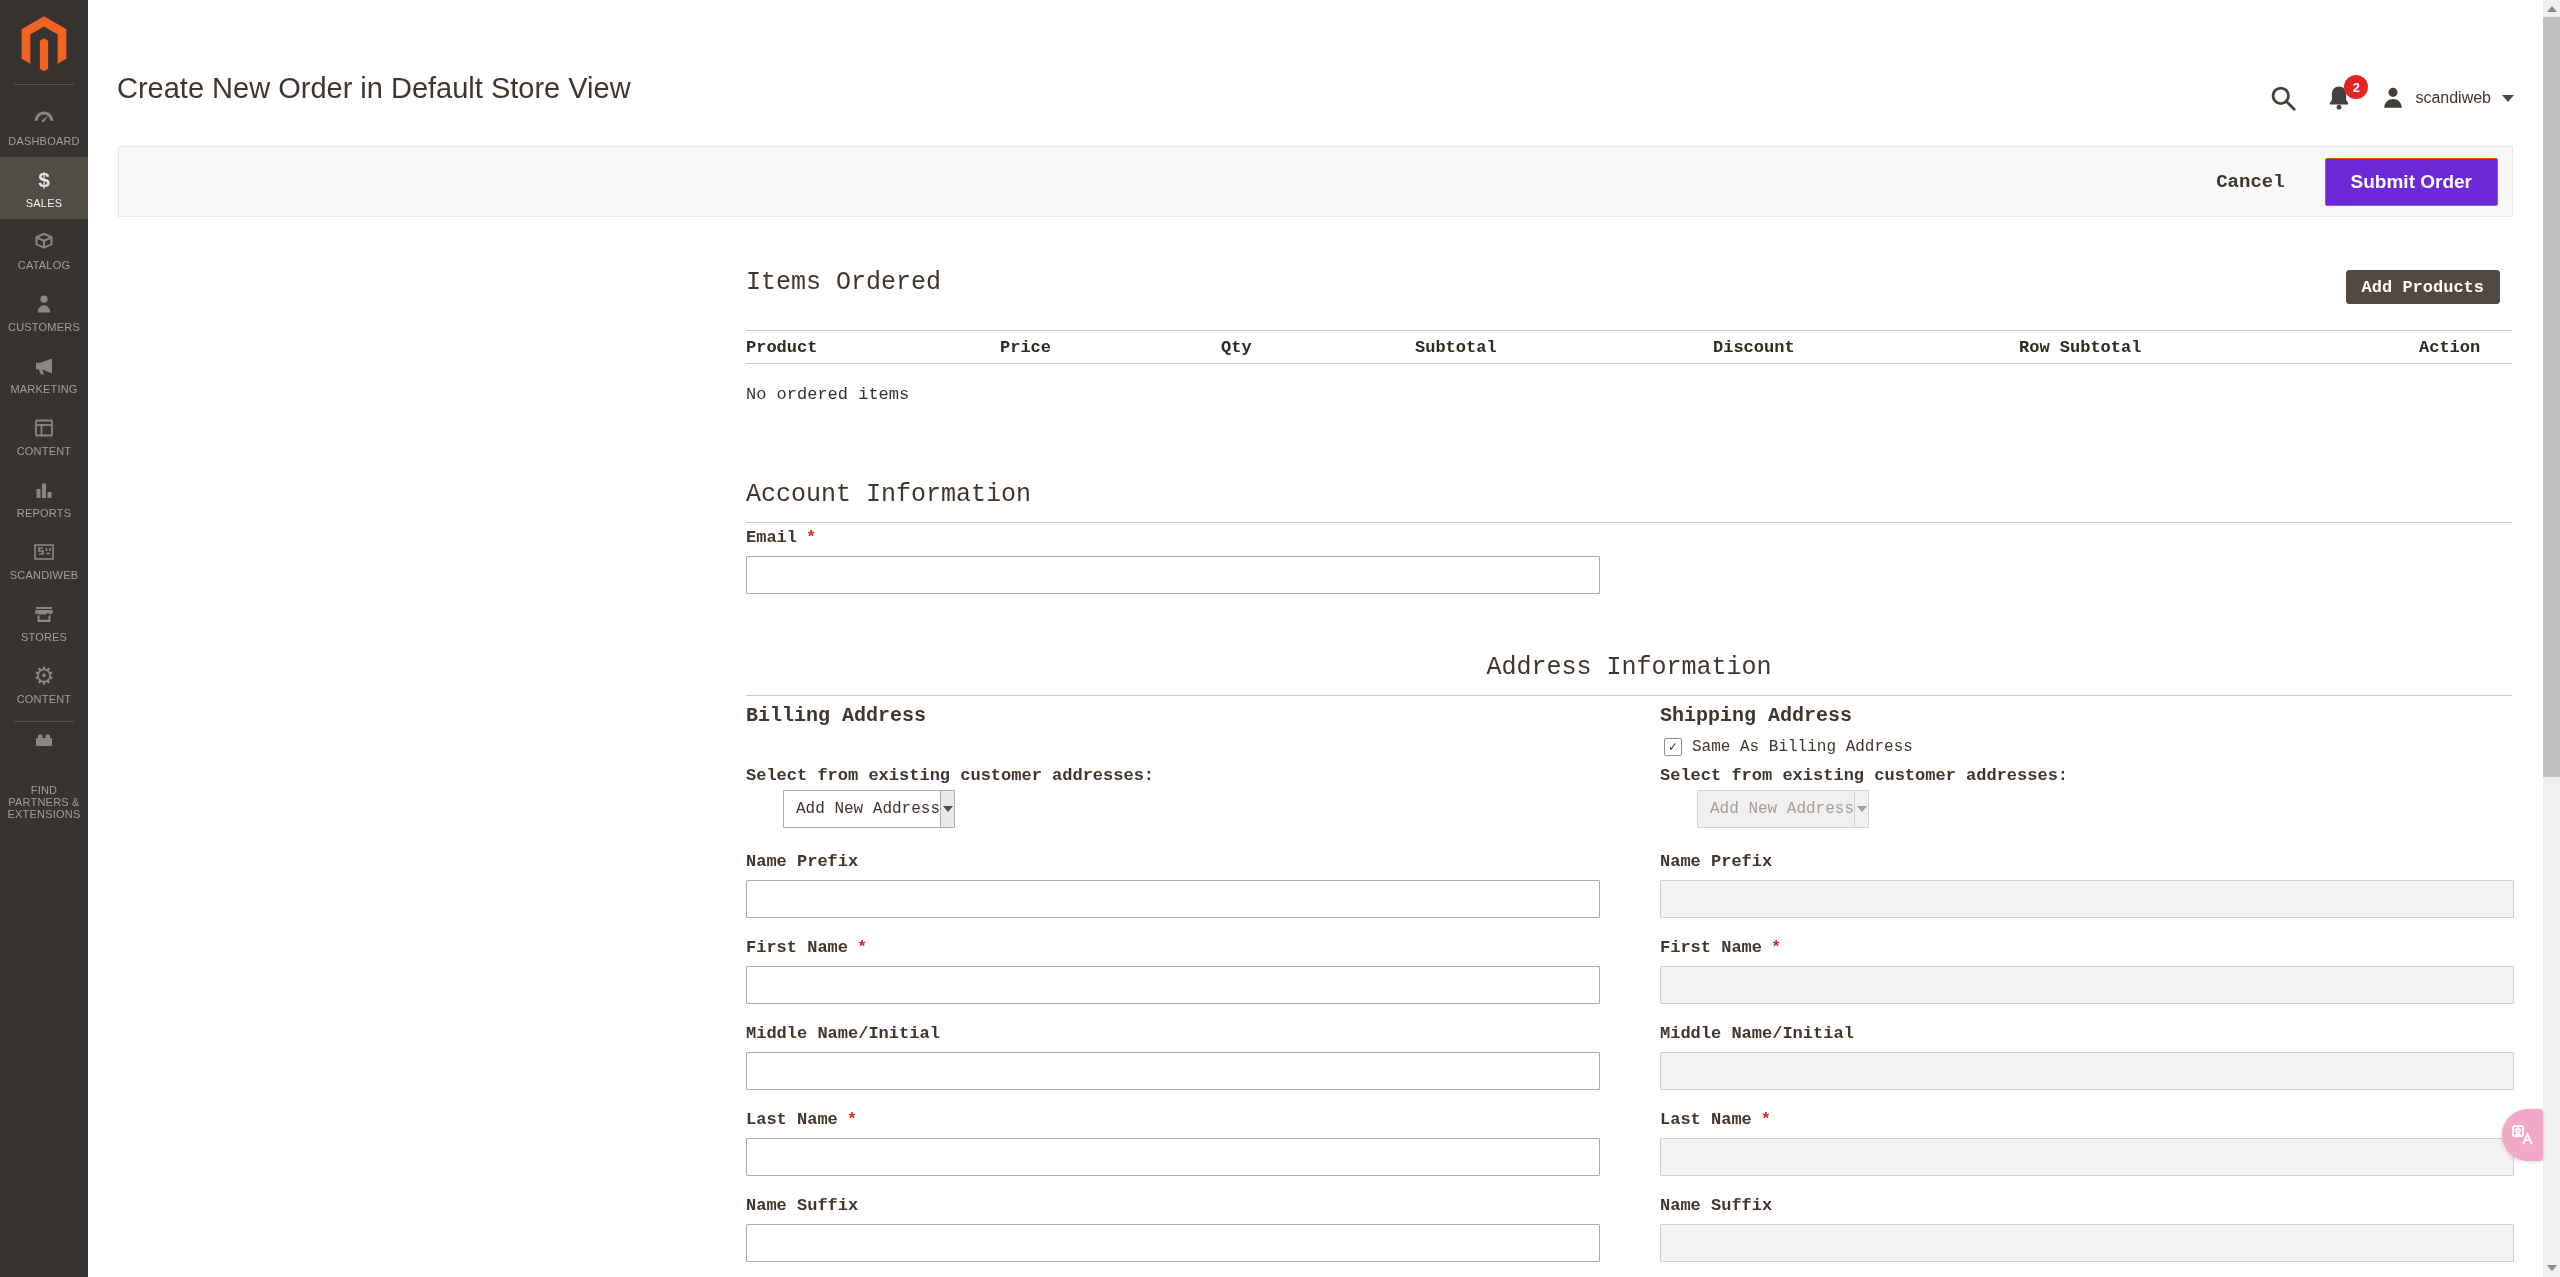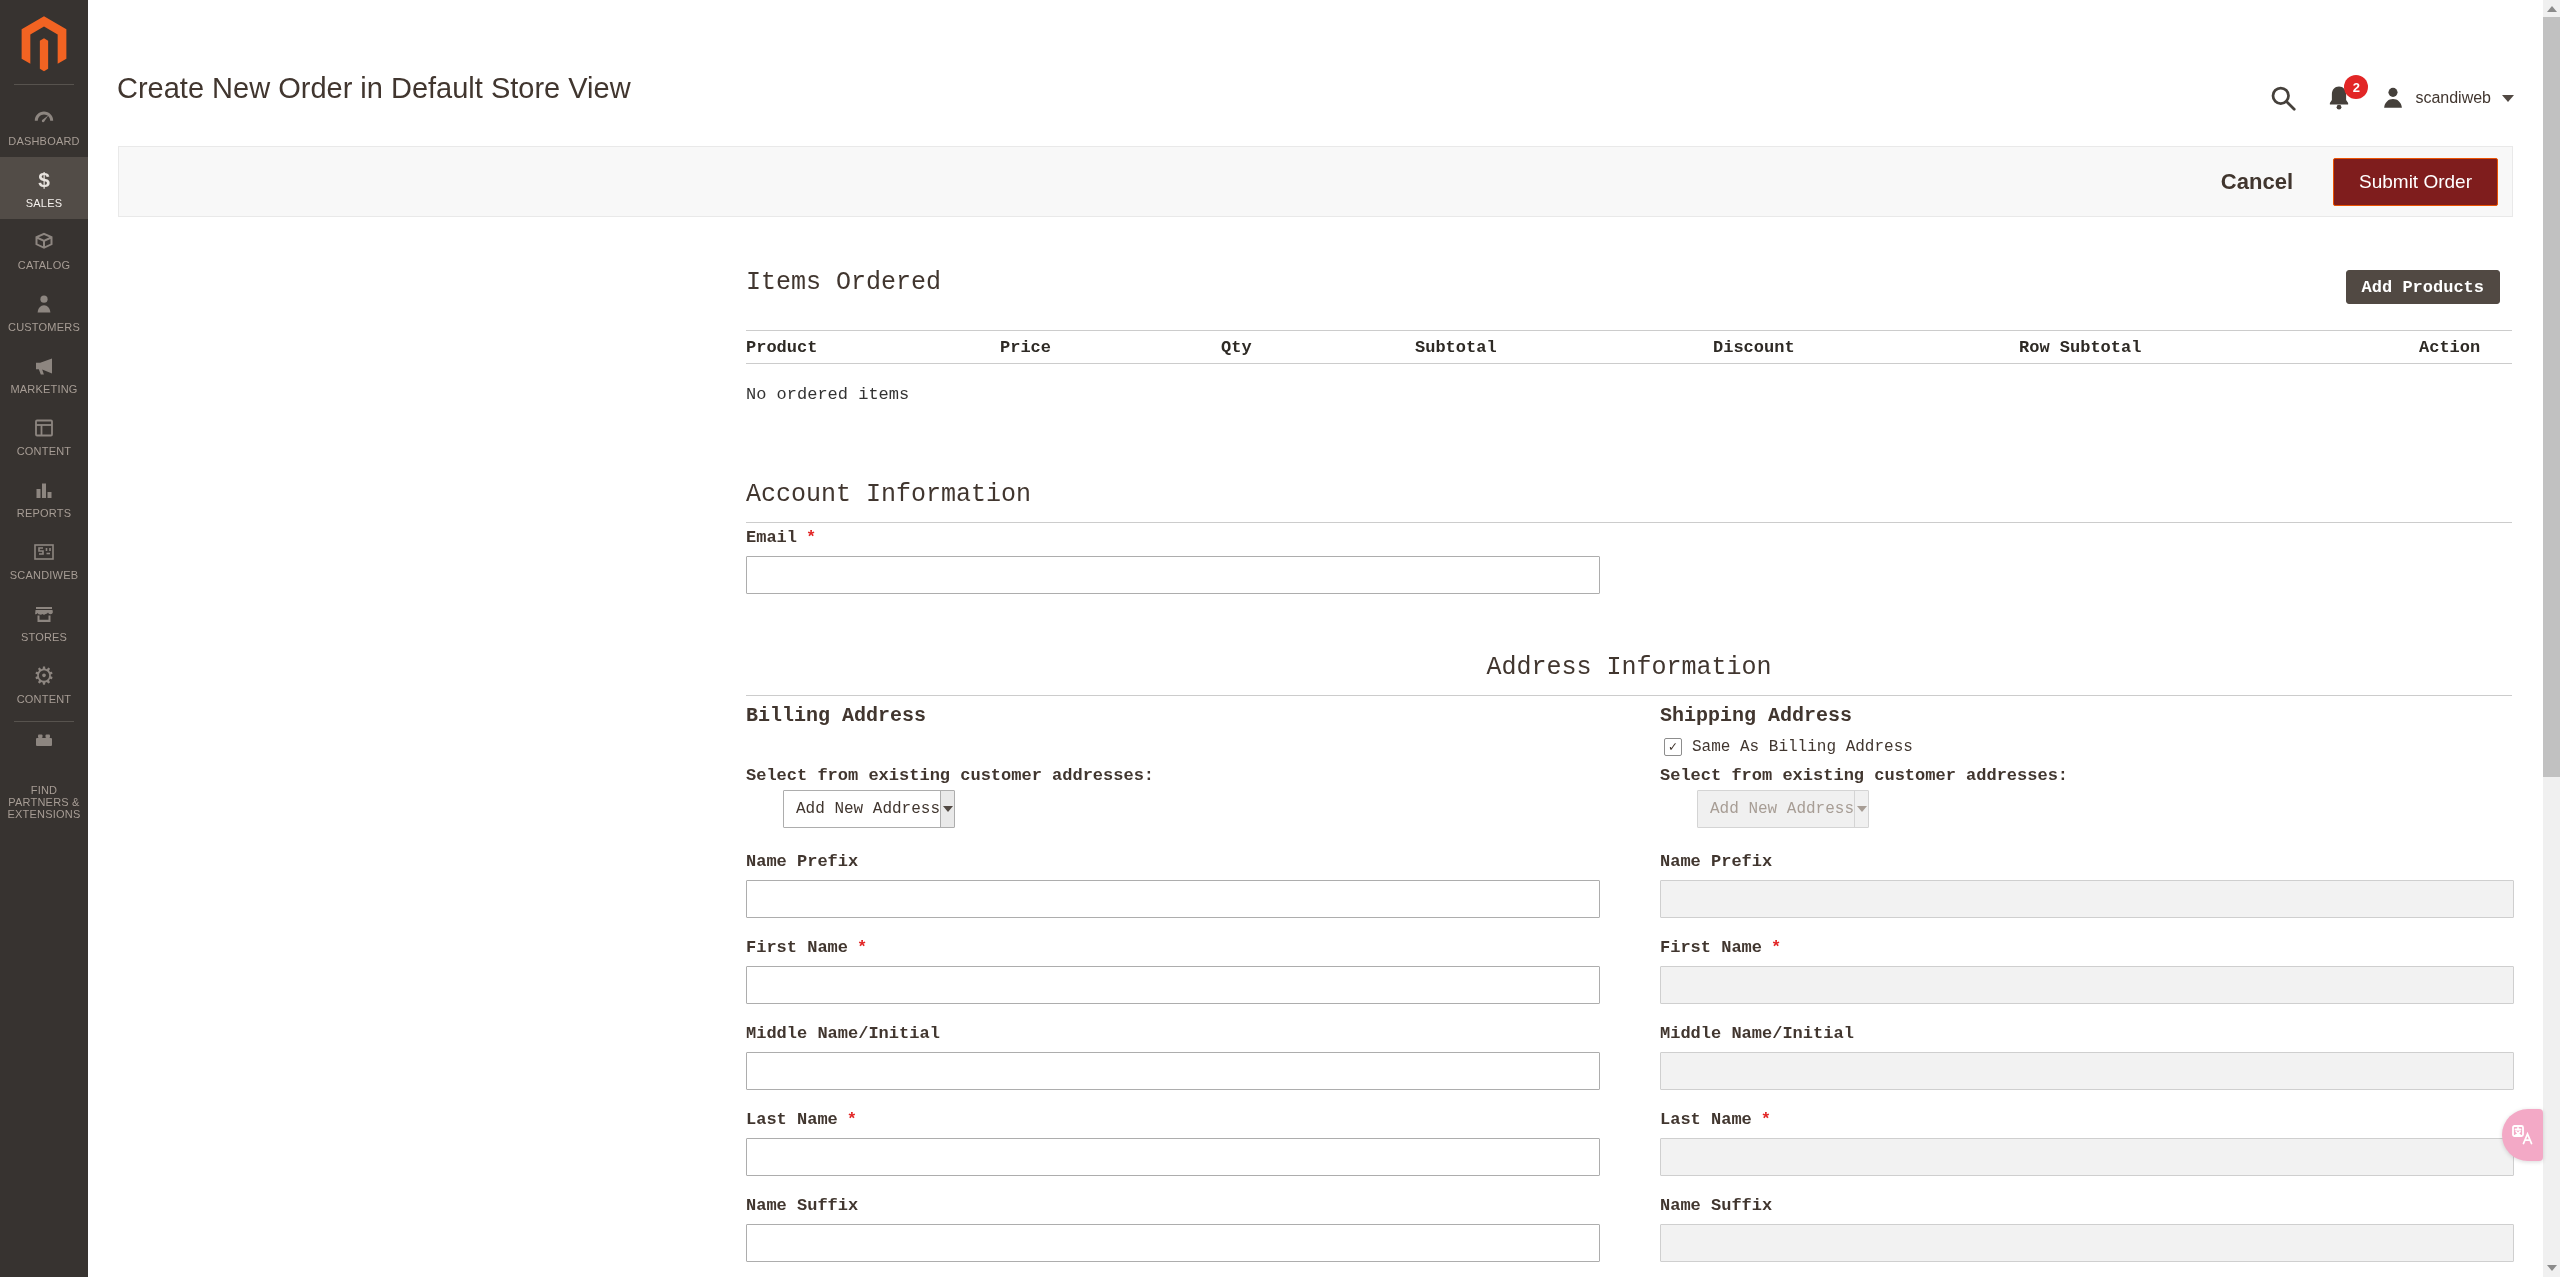--- a/index.html
+++ b/index.html
@@ -54,26 +54,26 @@
     border-top:7px solid #514943; margin-left:2px;
   }
 
   
   .toolbar {
     position:absolute; left:118px; top:146px; width:2395px; height:71px;
     background:#f8f8f8; border:1px solid #e9e9e9;
     display:flex; align-items:center; justify-content:flex-end; gap:40px; padding-right:14px;
   }
   .btn-cancel {
-    background:none; border:none; font-family:Liberation Sans, sans-serif; font-size:22px; font-weight:700;
+    background:none; border:none; font-family:Liberation Mono, monospace; font-size:19px; font-weight:700;
     color:#41362f; cursor:pointer;
   }
   .btn-primary {
-    background:#7f1d1d; border:1px solid #eb5202; border-radius:2px; color:#fff;
-    font-family:inherit; font-size:19px; font-weight:400; padding:12px 25px; cursor:pointer;
+    background:#6d28d9; border:1px solid #eb5202; border-radius:2px; color:#fff;
+    font-family:inherit; font-size:19px; font-weight:700; padding:12px 25px; cursor:pointer;
   }
 
   
   .content { position:absolute; left:746px; top:12px; width:1766px; height:1277px;font-family:Liberation Mono, monospace; }
 
   .section-heading { font-size:25px; font-weight:400; color:#41362f; }
   .ruled { width:100%; padding-bottom:13px; border-bottom:1px solid #cccccc; }
 
   #items-heading { position:absolute; top:256px; left:0; }
   .btn-secondary {

